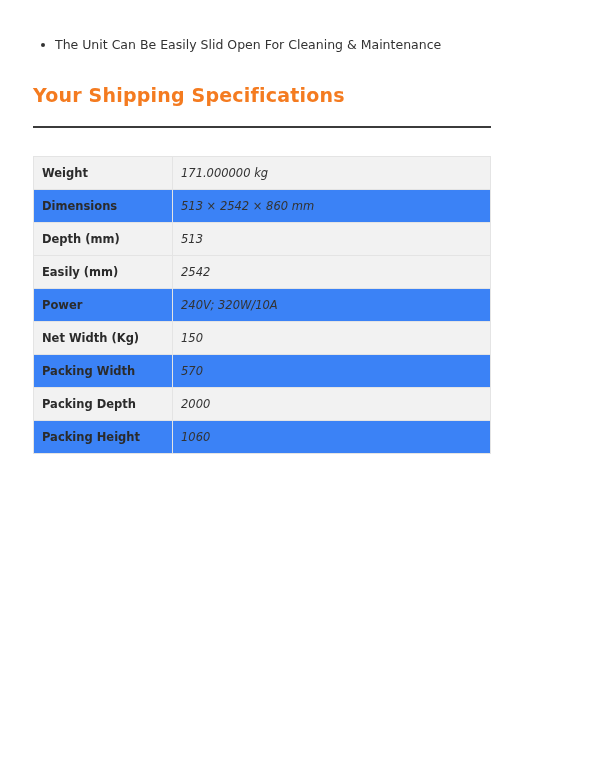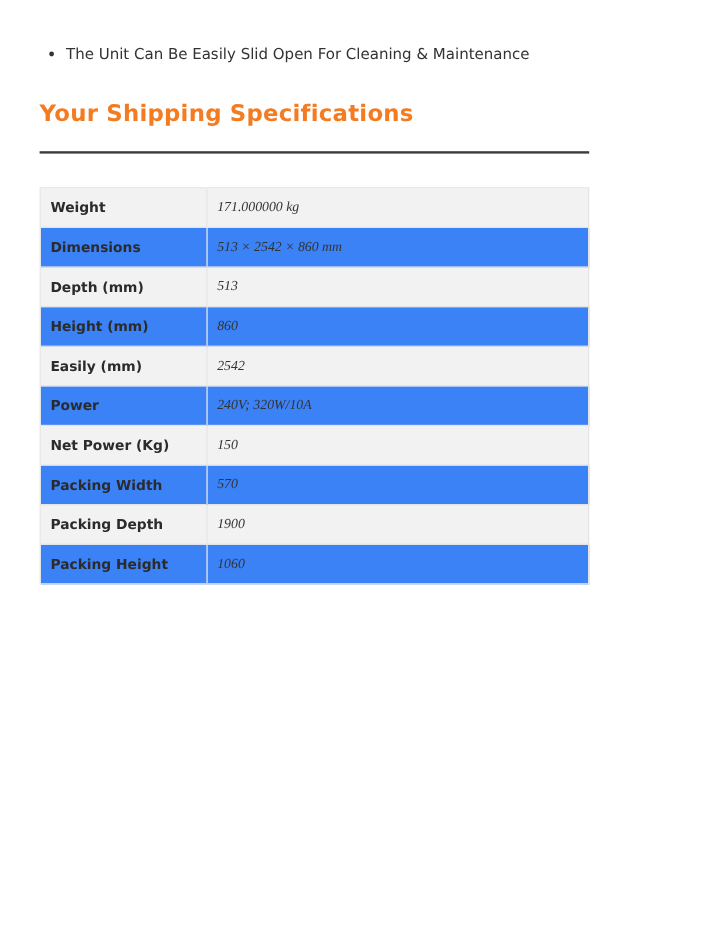--- a/index.html
+++ b/index.html
@@ -77,21 +77,20 @@
   }
   table.spec-table td.label {
     width: 120px;
     font-weight: bold;
     color: #2b2b2b;
     white-space: nowrap;
   }
   table.spec-table td.value {
     font-style: italic;
     color: #333333;
-    font-family: Liberation Serif, serif;
   }
   table.spec-table tr.odd {
     background: #f2f2f2;
   }
   table.spec-table tr.even {
     background: #3b82f6;
   }
 </style>
 </head>
 <body>
@@ -113,43 +112,39 @@
         <td class="value">171.000000 kg</td>
       </tr>
       <tr class="even">
         <td class="label">Dimensions</td>
         <td class="value">513 × 2542 × 860 mm</td>
       </tr>
       <tr class="odd">
         <td class="label">Depth (mm)</td>
         <td class="value">513</td>
       </tr>
-      <tr class="even">
-        <td class="label">Height (mm)</td>
-        <td class="value">860</td>
-      </tr>
       <tr class="odd">
         <td class="label">Easily (mm)</td>
         <td class="value">2542</td>
       </tr>
       <tr class="even">
         <td class="label">Power</td>
         <td class="value">240V; 320W/10A</td>
       </tr>
       <tr class="odd">
-        <td class="label">Net Power (Kg)</td>
+        <td class="label">Net Width (Kg)</td>
         <td class="value">150</td>
       </tr>
       <tr class="even">
         <td class="label">Packing Width</td>
         <td class="value">570</td>
       </tr>
       <tr class="odd">
         <td class="label">Packing Depth</td>
-        <td class="value">1900</td>
+        <td class="value">2000</td>
       </tr>
       <tr class="even">
         <td class="label">Packing Height</td>
         <td class="value">1060</td>
       </tr>
     </tbody>
   </table>
 
 </div>
 

